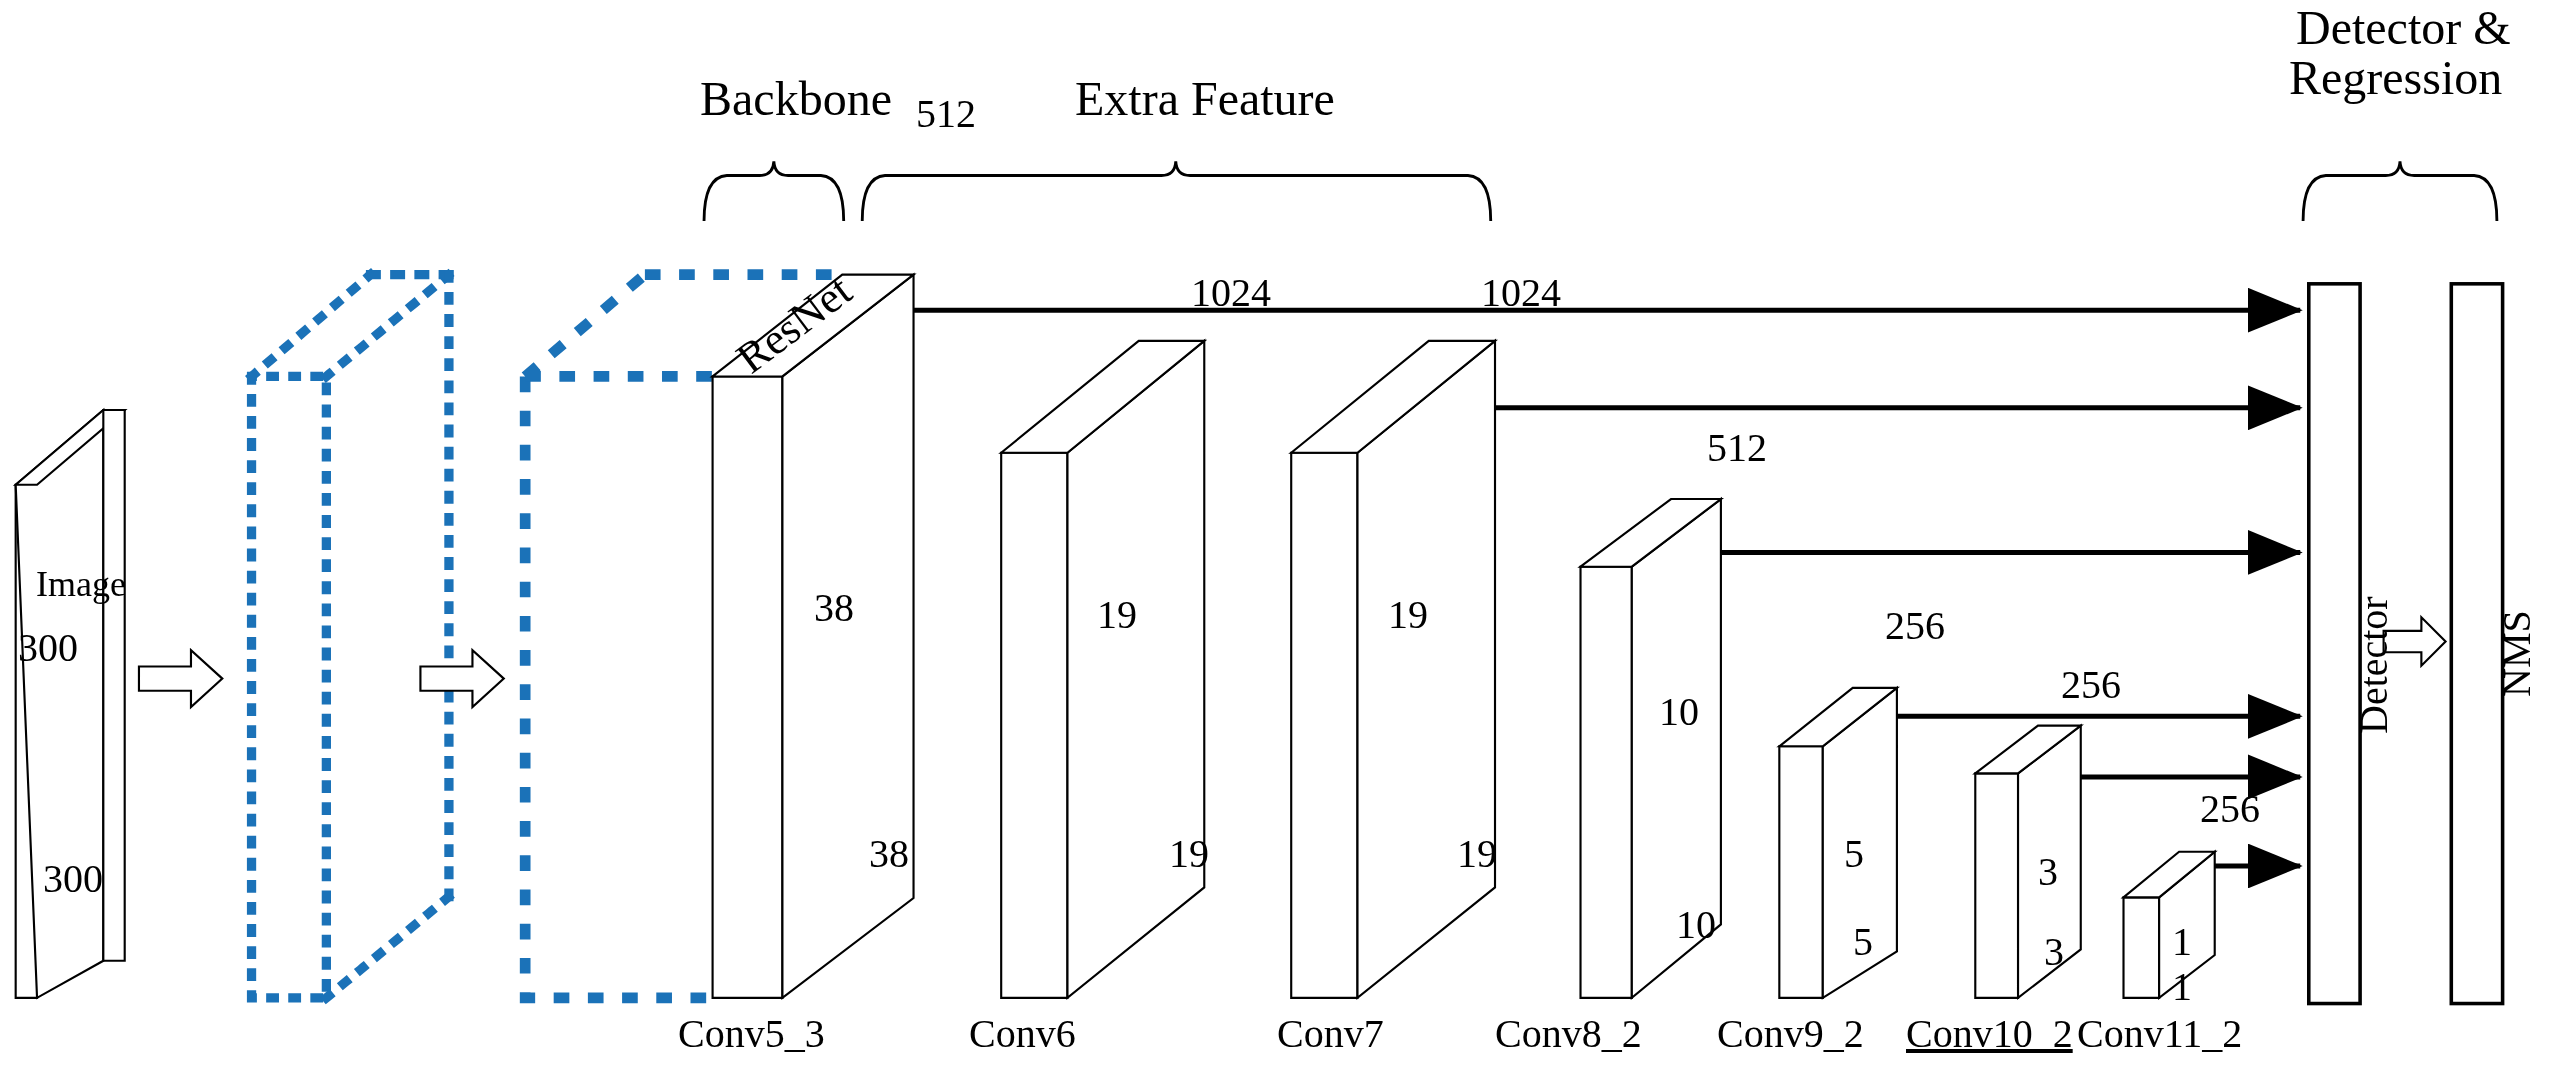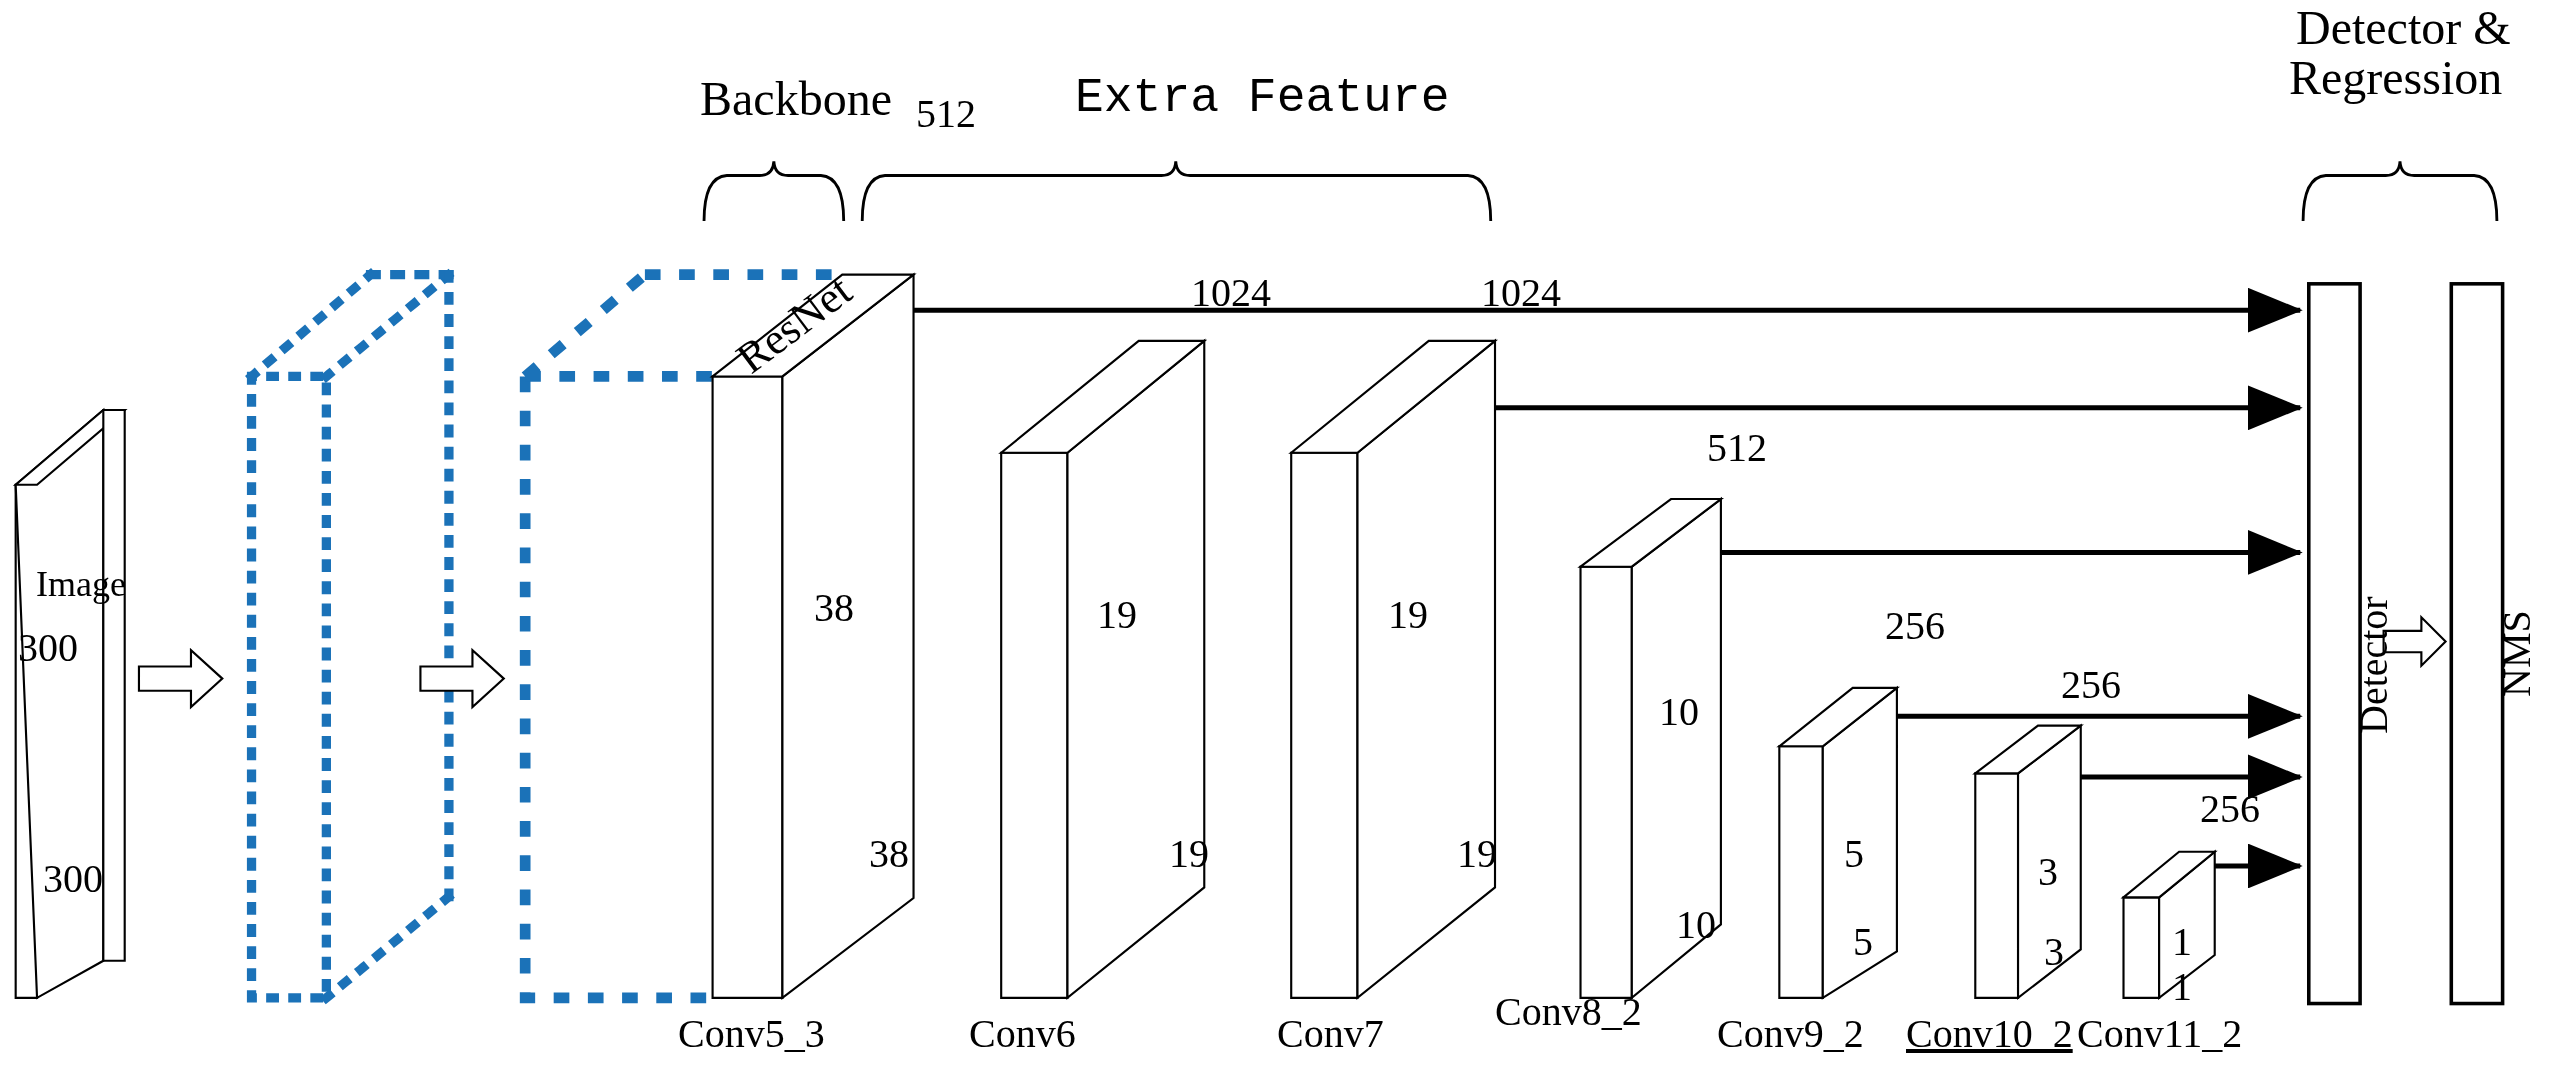--- a/index.html
+++ b/index.html
@@ -127,21 +127,21 @@
     </g>
     <g fill="none" stroke="#000" stroke-width="4">
       <path d="M1210,310 Q1210,248 1242,246 L1630,246 Q1649,246 1650,226 Q1651,246 1670,246 L2060,246 Q2092,248 2092,310"></path>
     </g>
     <g fill="none" stroke="#000" stroke-width="4">
       <path d="M3232,310 Q3232,248 3264,246 L3348,246 Q3367,246 3368,226 Q3369,246 3388,246 L3472,246 Q3504,248 3504,310"></path>
     </g>
   </svg>
 
   <div class="lbl grp-lbl" style="left:700px;top:71px;">Backbone</div>
-  <div class="lbl grp-lbl" style="left:1075px;top:71px;font-family:Liberation Mono, monospace;">Extra Feature</div>
+  <div class="lbl grp-lbl" style="left:1075px;top:71px;">Extra Feature</div>
   <div class="lbl grp-lbl" style="left:2296px;top:0px;">Detector &amp;</div>
   <div class="lbl grp-lbl" style="left:2289px;top:50px;">Regression</div>
 
   <div class="lbl bigtxt" style="left:36px;top:563px;">Image</div>
   <div class="lbl dim" style="left:18px;top:624px;">300</div>
   <div class="lbl dim" style="left:43px;top:855px;">300</div>
 
 
   <div class="lbl resnet-rot" style="left:727px;top:343px;">ResNet</div>
 
@@ -156,21 +156,21 @@
   <div class="lbl blk-lbl" style="left:969px;top:1010px;">Conv6</div>
 
   <div class="lbl dim" style="left:1481px;top:269px;">1024</div>
   <div class="lbl dim" style="left:1388px;top:591px;">19</div>
   <div class="lbl dim" style="left:1457px;top:830px;">19</div>
   <div class="lbl blk-lbl" style="left:1277px;top:1010px;">Conv7</div>
 
   <div class="lbl dim" style="left:1707px;top:424px;">512</div>
   <div class="lbl dim" style="left:1659px;top:688px;">10</div>
   <div class="lbl dim" style="left:1676px;top:901px;">10</div>
-  <div class="lbl blk-lbl" style="left:1495px;top:988px;">Conv8_2</div>
+  <div class="lbl blk-lbl" style="left:1495px;top:1010px;">Conv8_2</div>
 
   <div class="lbl dim" style="left:1885px;top:602px;">256</div>
   <div class="lbl dim" style="left:1844px;top:830px;">5</div>
   <div class="lbl dim" style="left:1853px;top:918px;">5</div>
   <div class="lbl blk-lbl" style="left:1717px;top:1010px;">Conv9_2</div>
 
   <div class="lbl dim" style="left:2061px;top:661px;">256</div>
   <div class="lbl dim" style="left:2038px;top:848px;">3</div>
   <div class="lbl dim" style="left:2044px;top:928px;">3</div>
   <div class="lbl blk-lbl" style="left:1906px;top:1010px;text-decoration:underline;">Conv10_2</div>

